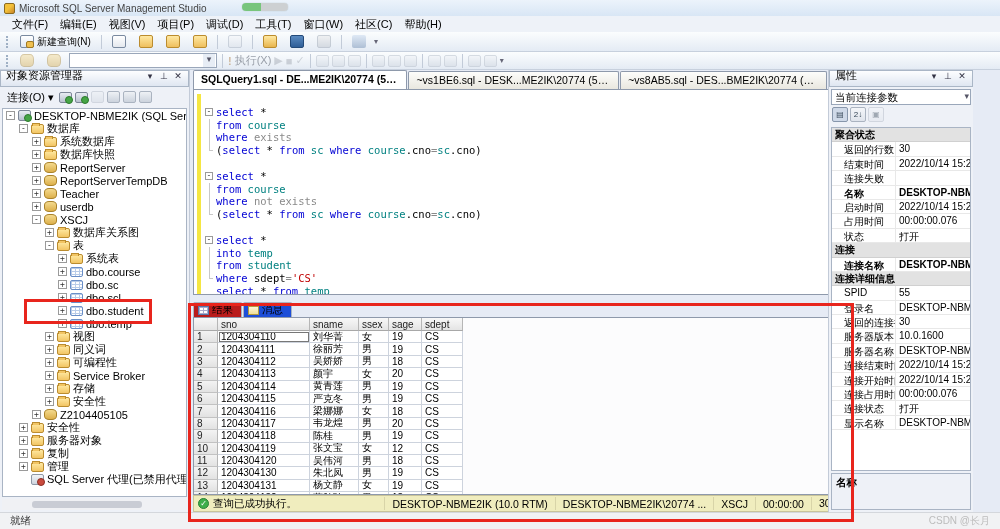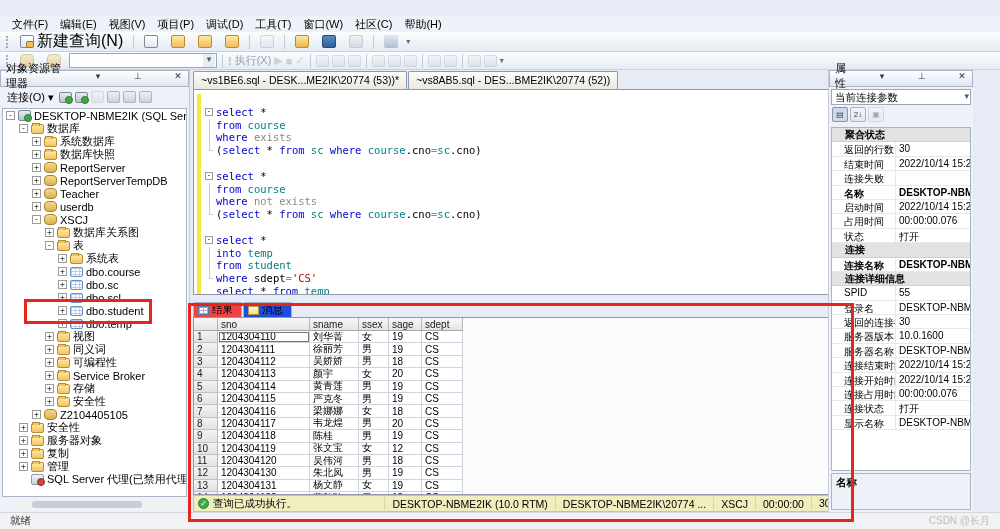--- a/index.html
+++ b/index.html
@@ -35,32 +35,32 @@
      background:#f0c050; border:1px solid #a07820; border-radius:2px; }
   .ic-page { background:linear-gradient(#ffffff,#e4e8ee); border:1px solid #7a8aa0; }
   .ic-folderdb { background:linear-gradient(#ffe9a2,#efbf5e); border:1px solid #bb8c2e; }
   .ic-copy { background:linear-gradient(#f5f7fa,#d9dee6); border:1px solid #9aa5b5; }
   .ic-open { background:linear-gradient(#ffe9a2,#e8b54e); border:1px solid #bb8c2e; }
   .ic-save { background:linear-gradient(#5b8bc0,#2f5e97); border:1px solid #234a79; }
   .ic-print { background:linear-gradient(#e6e6e6,#b9bec6); border:1px solid #8e98a6; }
   .ic-mail { background:linear-gradient(#dfe9f5,#aebfd5); border:1px solid #7d8 da3; }
   .ic-dbi { background:linear-gradient(#f2d587,#ddb04b); border:1px solid #a9822a; border-radius:4px/5px; }
   .dis { opacity:.42; }
-  .tb-label { font-size:16px; }
+  .tb-label { font-size:10px; }
   .combo { width:148px; height:15px; background:#fff; border:1px solid #9aa7ba; position:relative; }
   .combo::after { content:"▾"; position:absolute; right:1px; top:0; font-size:9px; color:#556;
     background:#e7edf5; width:12px; text-align:center; height:13px; }
   .gtx { color:#9aa0aa; font-size:11px; }
   .excl { color:#a0651f; font-weight:bold; }
   .minibox { width:13px; height:12px; background:linear-gradient(#eef1f5,#ccd3dd); border:1px solid #aab3c0; border-radius:2px; }
   .ovf { color:#667; font-size:8px; }
 
   
   .panel-head { height:17px; display:flex; align-items:center; padding:0 3px 6px 5px;
-    background:linear-gradient(#fdfeff,#dfe6f1); border:1px solid #aab6c6;gap:26px; }
+    background:linear-gradient(#fdfeff,#dfe6f1); border:1px solid #aab6c6; }
   .panel-head .ph-title { flex:1; font-size:11px; }
   .ph-btn { width:14px; text-align:center; color:#334; font-size:9px; cursor:default; }
   .pin-glyph { display:inline-block; transform:rotate(0deg); font-size:9px; }
 
   
   .oe { position:absolute; left:0; top:70px; width:190px; bottom:17px; background:#eef1f7;
     border-right:1px solid #c3cbd8; }
   .oe-toolbar { height:20px; display:flex; align-items:center; gap:3px; padding:0 4px; }
   .oe-connect { font-size:11px; padding:1px 3px; }
   .oe-tree { position:absolute; left:2px; right:2px; top:38px; bottom:15px; background:#fff;
@@ -113,21 +113,21 @@
   .tk-err { color:#008080; text-decoration:underline wavy #e00000 1px; text-underline-offset:2px; }
   .vscroll { position:absolute; right:0; top:0; bottom:0; width:11px; background:#f0f1f4; border-left:1px solid #d8dce2; }
   .vscroll .arr { height:11px; font-size:7px; text-align:center; color:#667; background:#e2e6ec; line-height:11px; }
   .vthumb { position:absolute; left:1px; right:1px; top:13px; height:34px; background:#c9ccd4; border-radius:3px; }
 
   .splitter { position:absolute; left:0; right:0; top:225px; height:7px; }
 
   .rtabs { position:absolute; left:0; top:232px; height:15px; display:flex; align-items:flex-end; gap:1px; }
   .rtab { display:flex; align-items:center; gap:3px; font-size:10.5px; padding:1px 8px 1px 4px;
     border:1px solid #aab4c2; border-bottom:none; background:#1d4ed8; border-radius:2px 2px 0 0; height:15px; }
-  .rtab.active { background:#ef4444; }
+  .rtab.active { background:#b91c1c; }
   .ri-grid { width:11px; height:9px; background:#fff; border:1px solid #5577aa;
     background-image:linear-gradient(#aac 1px,transparent 1px),linear-gradient(90deg,#aac 1px,transparent 1px);
     background-size:4px 3px; }
   .ri-msg { width:11px; height:9px; background:linear-gradient(#fdf6d8,#f0df9a); border:1px solid #b09a40; }
 
   .grid { position:absolute; left:0; right:0; top:247px; bottom:17px; background:#fcfcfd;
     border:1px solid #8e99ab; overflow:hidden; }
   .grow { display:flex; height:12.4px; }
   .grow.head { height:13px; }
   .gc { border-right:1px solid #cdd3dd; border-bottom:1px solid #cdd3dd; padding:0 3px; font-size:10px;
@@ -153,21 +153,21 @@
   .p-selector { margin:2px 2px 0; height:16px; background:#fff; border:1px solid #9aa7ba;
     font-size:10.5px; padding:1px 14px 0 3px; position:relative; white-space:nowrap; overflow:hidden; }
   .p-selector::after { content:"▾"; position:absolute; right:1px; top:1px; font-size:9px; color:#556; }
   .p-toolbar { height:19px; display:flex; align-items:center; gap:2px; padding:0 3px; }
   .p-tbtn { width:16px; height:15px; border:1px solid #aab3c0; border-radius:2px;
     background:linear-gradient(#f4f6f9,#dfe4ec); font-size:8px; text-align:center; line-height:14px; color:#345; }
   .p-tbtn.pressed { background:#cfd9e8; border-color:#8796ab; }
   .p-grid { position:absolute; left:2px; right:2px; top:57px; bottom:41px; background:#fff;
     border:1px solid #a9b4c4; overflow:hidden; font-size:10px; }
   .prow { display:flex; height:14.4px; border-bottom:1px solid #e8e8e8; }
-  .prow.cat { background:#e2e2e2; font-weight:bold; align-items:center; padding-left:13px; border-bottom:1px solid #d0d0d0; }
+  .prow.cat { background:#e2e2e2; font-weight:bold; align-items:center; padding-left:3px; border-bottom:1px solid #d0d0d0; }
   .pn { width:64px; min-width:64px; padding:1px 2px 0 12px; border-right:1px solid #e8e8e8;
     overflow:hidden; white-space:nowrap; }
   .pv { flex:1; padding:1px 1px 0 3px; overflow:hidden; white-space:nowrap; }
   .pbold { font-weight:bold; }
   .p-desc { position:absolute; left:2px; right:2px; bottom:2px; height:37px; background:#eef1f7;
     border:1px solid #a9b4c4; padding:2px 4px; }
   .p-desc .pd-t { font-weight:bold; font-size:10.5px; }
   .p-desc .pd-x { font-size:10px; color:#222;margin-top:48px; }
 
   
@@ -178,20 +178,25 @@
   
   .red-rect { position:absolute; border:3px solid #e8251d; z-index:60; pointer-events:none; }
   .red-temp { left:24px; top:299px; width:128px; height:25px; }
   .red-results { left:188px; top:303px; width:666px; height:219px; }
 </style>
 </head>
 <body>
 
 <div id="app">
 
+  <div class="titlebar">
+    <span class="app-icon"></span>
+    <span class="title-text">Microsoft SQL Server Management Studio</span>
+    <span class="rec-pill"></span>
+  </div>
 
   <div class="menubar" id="menubar">
       <span class="menu-item">文件(F)</span>
       <span class="menu-item">编辑(E)</span>
       <span class="menu-item">视图(V)</span>
       <span class="menu-item">项目(P)</span>
       <span class="menu-item">调试(D)</span>
       <span class="menu-item">工具(T)</span>
       <span class="menu-item">窗口(W)</span>
       <span class="menu-item">社区(C)</span>
@@ -434,20 +439,21 @@
         </div>
       </div>
     <div class="oe-hscroll">
       <div class="oe-hthumb"></div>
     </div>
   </div>
 
   <div class="center">
     <div class="tabstrip">
       <span id="tabs-list" style="display:flex;align-items:flex-end;overflow:hidden">
+          <span class="dtab active">SQLQuery1.sql - DE...ME2IK\20774 (55))*</span>
           <span class="dtab">~vs1BE6.sql - DESK...ME2IK\20774 (53))*</span>
           <span class="dtab">~vs8AB5.sql - DES...BME2IK\20774 (52))</span>
         </span>
       <span class="tab-ctrl">
         <span>▾</span>
         <span>✕</span>
       </span>
     </div>
 
     <div class="editor">

